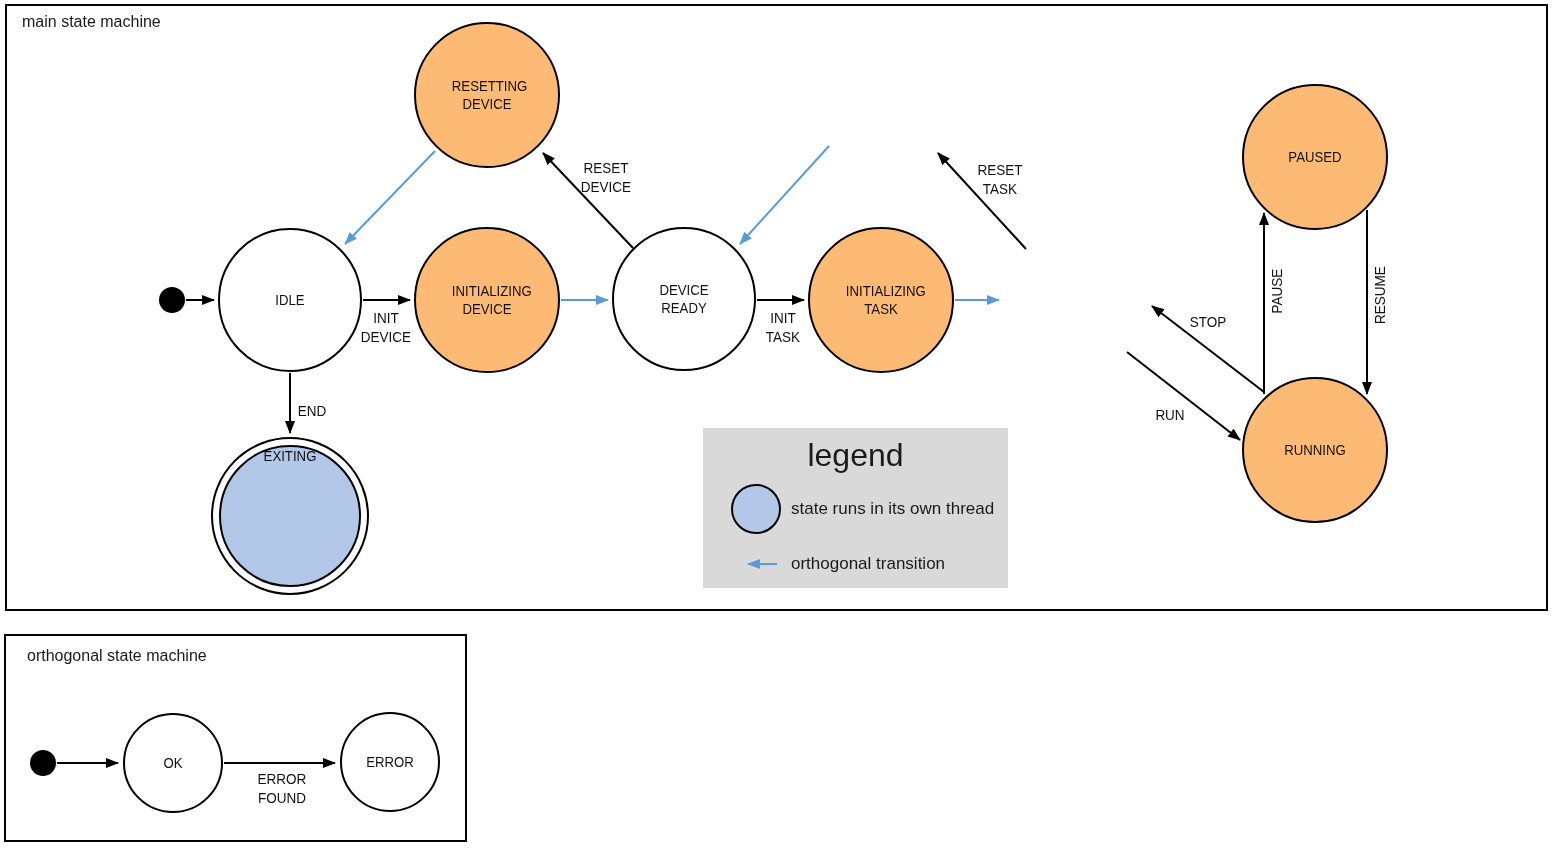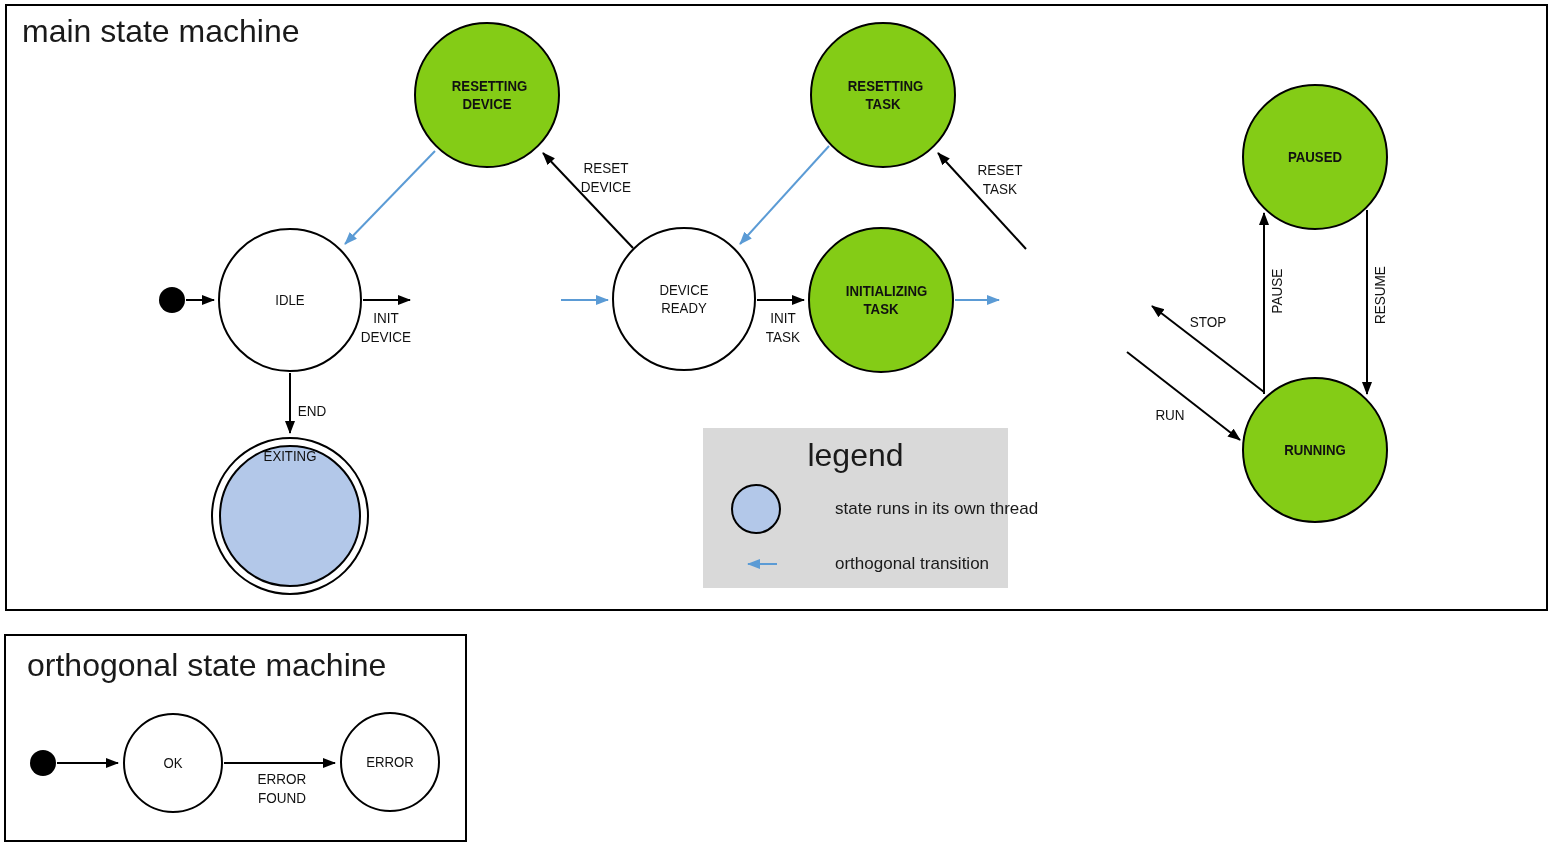--- a/index.html
+++ b/index.html
@@ -1,30 +1,30 @@
 <!DOCTYPE html>
 <html><head>
 <meta charset="utf-8">
 <style>
   html,body{margin:0;padding:0;background:#fff;}
   .stage{position:relative;width:1555px;height:852px;background:#ffffff;
          font-family:"Liberation Sans",sans-serif;color:#1a1a1a;overflow:hidden;}
   .panel{position:absolute;border:2px solid #000;background:#fff;box-sizing:border-box;}
   .panel-main{left:5px;top:4px;width:1543px;height:607px;}
   .panel-orth{left:4px;top:634px;width:463px;height:208px;}
-  .panel-title{position:absolute;font-size:32px;color:#1a1a1a;white-space:nowrap;}
+  .panel-title{position:absolute;font-size:16px;color:#1a1a1a;white-space:nowrap;}
   .pt-main{left:15px;top:7px;}
   .pt-orth{left:23px;top:13px;}
 
   svg.edges{position:absolute;left:0;top:0;width:1555px;height:852px;pointer-events:none;}
 
   .state{position:absolute;border:2px solid #000;border-radius:50%;background:#fff;
          display:flex;align-items:center;justify-content:center;text-align:center;
          box-sizing:border-box;}
-  .state.threaded{background:#84cc16;font-weight:bold;}
+  .state.threaded{background:#fdba74;}
   .slabel{display:block;width:80px;font-size:15px;line-height:1.2;color:#111;
           transform:scaleX(0.88);}
   .final-inner{width:142px;height:142px;border:2px solid #000;border-radius:50%;
           background:#b3c8e9;display:flex;align-items:flex-start;justify-content:center;
           box-sizing:border-box;}
 
   .s-idle{left:218px;top:228px;width:144px;height:144px;}
   .s-resetting-device{left:414px;top:22px;width:146px;height:146px;}
   .s-initializing-device{left:414px;top:227px;width:146px;height:146px;}
   .s-device-ready{left:612px;top:227px;width:144px;height:144px;}
@@ -52,21 +52,21 @@
   .el-end{left:312px;top:411px;white-space:nowrap;}
   .el-run{left:1170px;top:415px;white-space:nowrap;}
   .el-stop{left:1208px;top:322px;white-space:nowrap;}
   .el-pause{left:1277px;top:291px;}
   .el-resume{left:1380px;top:295px;}
   .el-error-found{left:282px;top:789px;width:60px;}
 
   .legend{position:absolute;left:703px;top:428px;width:305px;height:160px;
           background:#d9d9d9;box-sizing:border-box;}
   .legend-title{text-align:center;font-size:32px;margin-top:9px;color:#1a1a1a;}
-  .legend-row{position:absolute;left:28px;display:flex;align-items:center;gap:44px;}
+  .legend-row{position:absolute;left:28px;display:flex;align-items:center;}
   .legend-swatch{width:50px;height:50px;border:2px solid #000;border-radius:50%;
           background:#b3c8e9;box-sizing:border-box;flex:0 0 auto;}
   .legend-text{font-size:17px;color:#1a1a1a;margin-left:10px;white-space:nowrap;}
   .lr1{top:56px;}
   .lr2{top:126px;}
   .legend-arrow-svg{width:50px;height:16px;flex:0 0 auto;display:block;}
 </style>
 </head>
 <body>
 
@@ -126,25 +126,25 @@
 
   <div class="init-dot dot-main"></div>
   <div class="init-dot dot-orth"></div>
 
   <div class="state s-idle">
     <span class="slabel">IDLE</span>
   </div>
   <div class="state threaded s-resetting-device">
     <span class="slabel">RESETTING DEVICE</span>
   </div>
+  <div class="state threaded s-initializing-device">
+    <span class="slabel">INITIALIZING DEVICE</span>
+  </div>
   <div class="state s-device-ready">
     <span class="slabel">DEVICE READY</span>
-  </div>
-  <div class="state threaded s-resetting-task">
-    <span class="slabel">RESETTING TASK</span>
   </div>
   <div class="state threaded s-initializing-task">
     <span class="slabel">INITIALIZING TASK</span>
   </div>
   <div class="state threaded s-running">
     <span class="slabel">RUNNING</span>
   </div>
   <div class="state threaded s-paused">
     <span class="slabel">PAUSED</span>
   </div>

